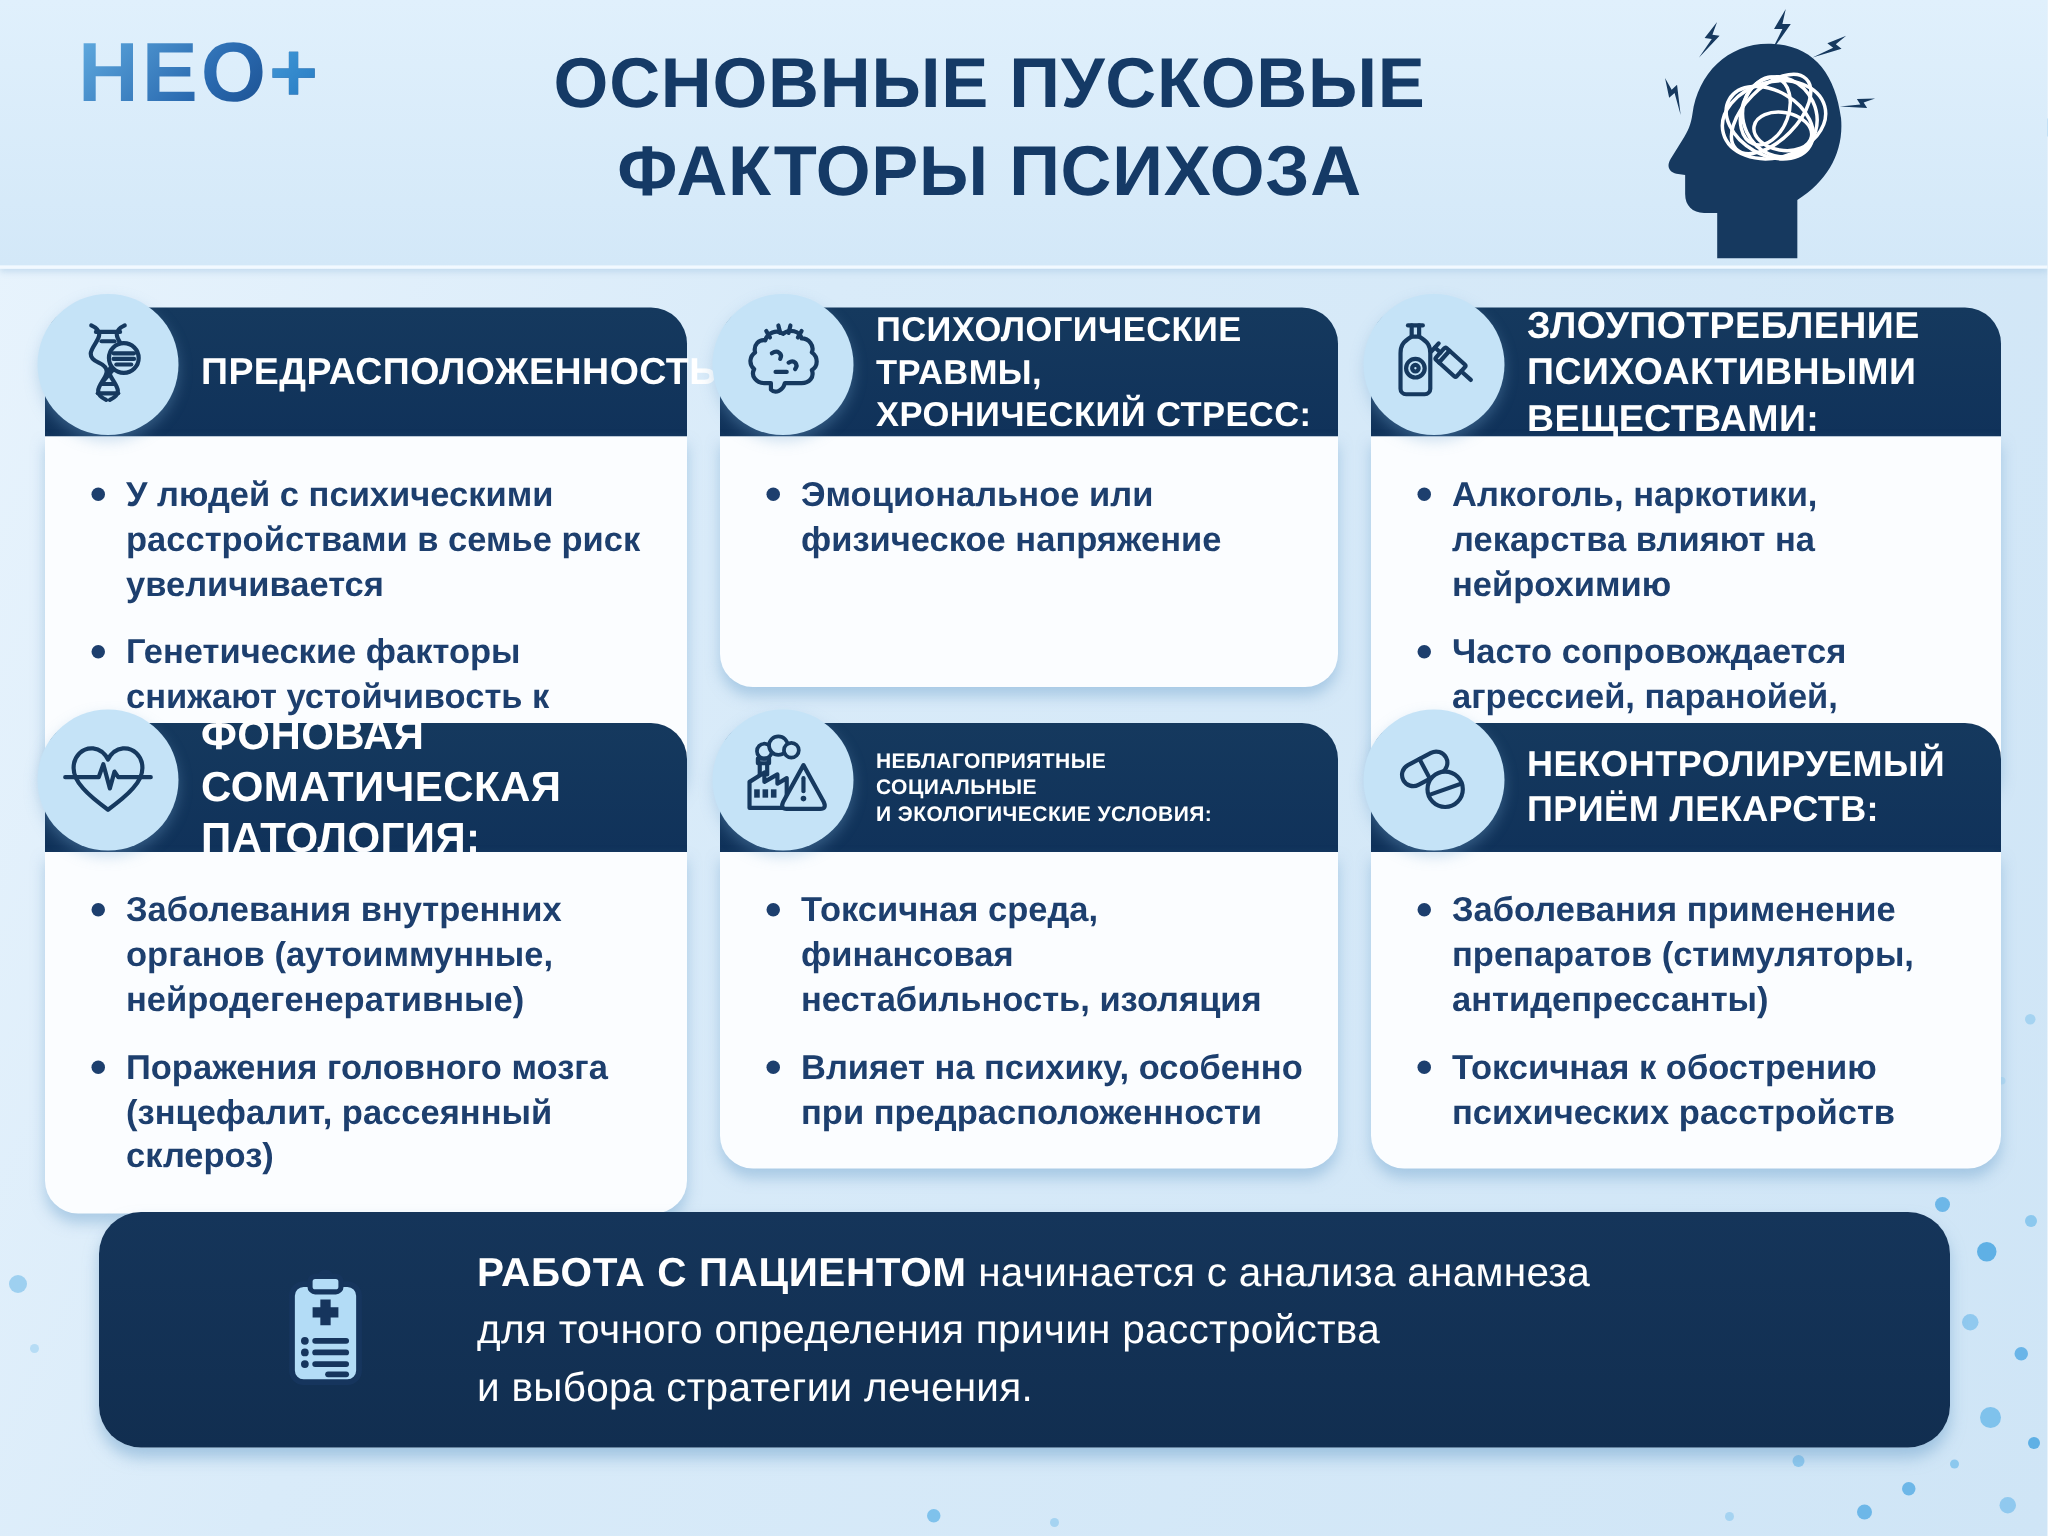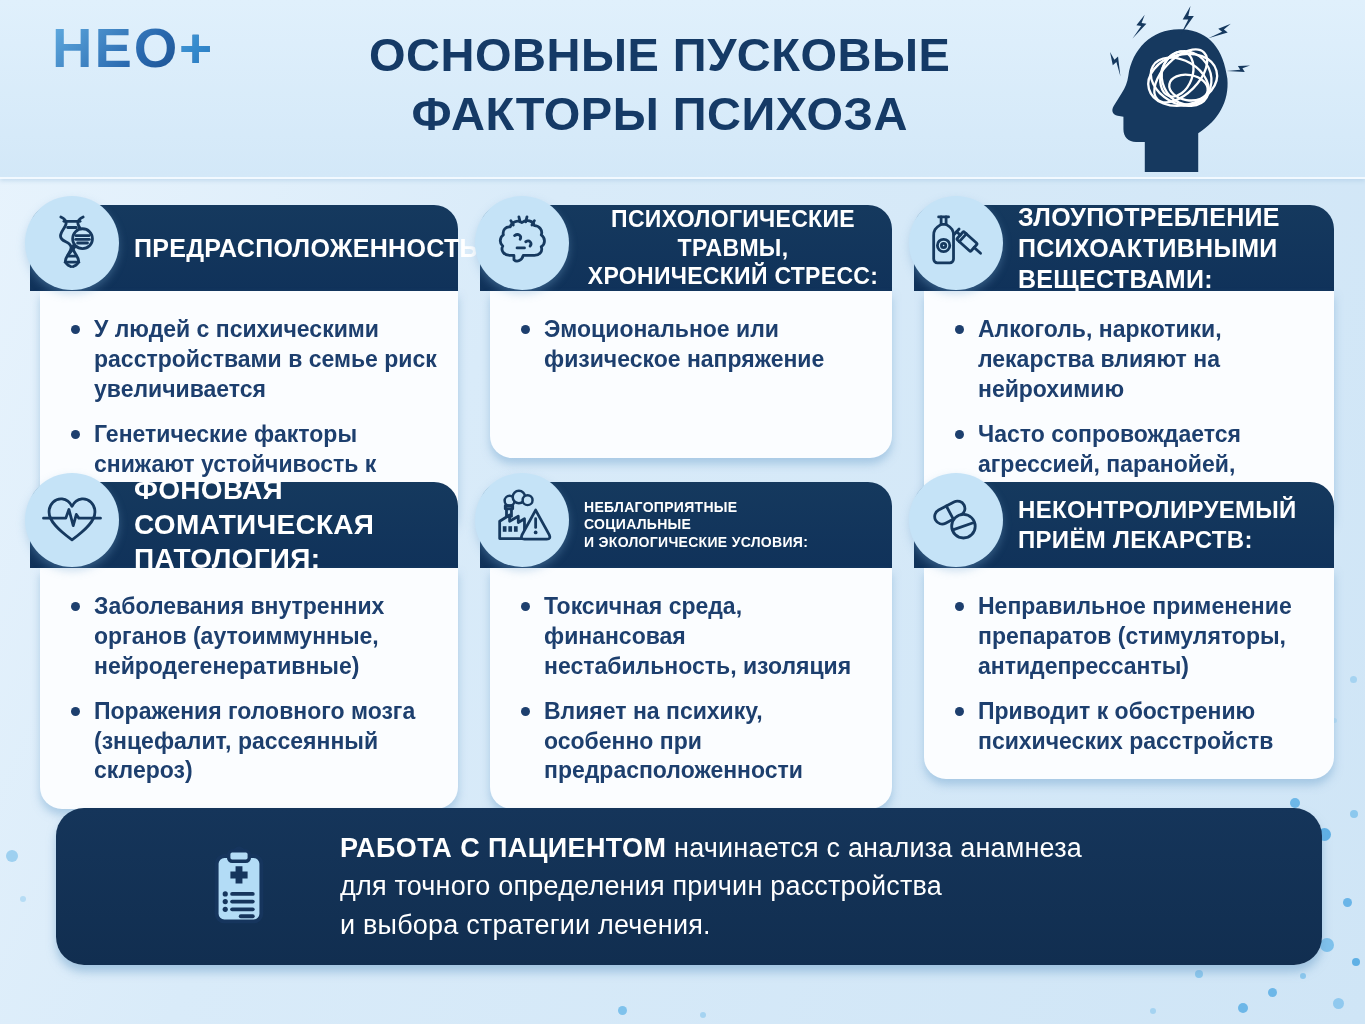--- a/index.html
+++ b/index.html
@@ -48,50 +48,48 @@
     height:86px;flex:0 0 86px;
     display:flex;align-items:center;
     padding-left:104px;padding-right:10px;box-sizing:border-box;
     color:#ffffff;font-weight:700;line-height:1.24;letter-spacing:.3px;
     white-space:pre-line;
   }
   .card-body{
     background:#fbfdff;border-radius:0 0 22px 22px;flex:1;
     padding:24px 18px 8px 28px;box-sizing:border-box;
     box-shadow:0 6px 9px rgba(121,170,209,.5);
-    margin-left:10px;
   }
   .icon-circle{
     position:absolute;left:-5px;top:-9px;width:94px;height:94px;border-radius:50%;
     background:#c5e3f7;display:flex;align-items:center;justify-content:center;
     box-shadow:0 4px 9px rgba(120,170,210,.35);
   }
   .icon-circle svg{width:62px;height:62px;}
   .card:nth-child(1) .card-header{font-size:25px;}
-  .card:nth-child(2) .card-header{font-size:23px;text-align:center;}
+  .card:nth-child(2) .card-header{font-size:23px;}
   .card:nth-child(3) .card-header{font-size:25px;}
   .card:nth-child(4) .card-header{font-size:28px;}
   .card:nth-child(5) .card-header{font-size:14px;}
   .card:nth-child(6) .card-header{font-size:24px;}
   .bullets{list-style:none;margin:0;padding:0;}
   .bullets li{
     position:relative;padding-left:26px;margin-bottom:15px;
     font-size:23px;font-weight:600;color:#1d3f6e;line-height:1.3;
   }
   .bullets li::before{
     content:'';position:absolute;left:3px;top:10px;width:9px;height:9px;
     border-radius:50%;background:#1d3f6e;
   }
   
   .banner{
-    position:absolute;left:56px;top:808px;width:1234px;height:157px;
+    position:absolute;left:66px;top:808px;width:1234px;height:157px;
     background:linear-gradient(180deg,#15355a,#112e50);
     border-radius:28px;display:flex;align-items:center;
     box-shadow:0 7px 10px rgba(116,166,205,.55);
-    padding-left:32px;
   }
   .banner-icon{width:86px;height:104px;margin-left:108px;flex:0 0 auto;}
   .banner-text{
     margin-left:58px;color:#ffffff;font-size:27px;line-height:1.42;
     white-space:pre-line;letter-spacing:.2px;
   }
   .banner-lead{font-weight:800;letter-spacing:.4px;}
   
   .dot{position:absolute;border-radius:50%;}
   .plus{position:absolute;}
@@ -323,22 +321,22 @@
           <path class="stroke-ic" d="M40,26 V50"></path>
         </g>
         <circle cx="62" cy="60" r="19" fill="#c5e3f7" stroke="#16395f" stroke-width="4.5"></circle>
         <path class="stroke-ic" d="M45,66 L79,54"></path>
       </svg>
     </div>
     <div class="card-header">НЕКОНТРОЛИРУЕМЫЙ
 ПРИЁМ ЛЕКАРСТВ:</div>
     <div class="card-body">
       <ul class="bullets">
-        <li>Неправильное применение препаратов (стимуляторы, антидепрессанты)</li>
-        <li>Приводит к обострению психических расстройств</li>
+        <li>Заболевания применение препаратов (стимуляторы, антидепрессанты)</li>
+        <li>Токсичная к обострению психических расстройств</li>
       </ul>
     </div>
   </div>
 </div>
 
 <div class="banner">
   <svg class="banner-icon" viewBox="0 0 100 100">
     <rect x="24" y="14" width="52" height="76" rx="9" fill="#b3dcf6" stroke="#16355d" stroke-width="4.5"></rect>
     <circle cx="50" cy="10" r="5" fill="#b3dcf6" stroke="#16355d" stroke-width="4"></circle>
     <rect x="38" y="8" width="24" height="12" rx="4" fill="#b3dcf6" stroke="#16355d" stroke-width="4"></rect>

